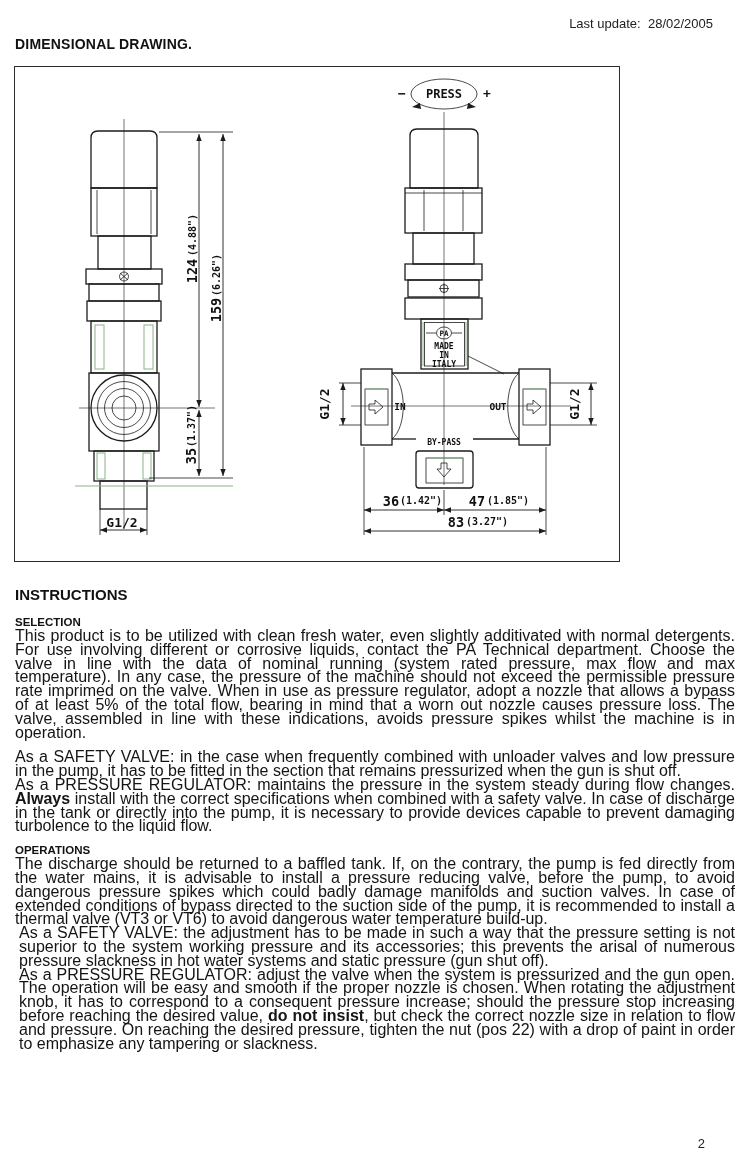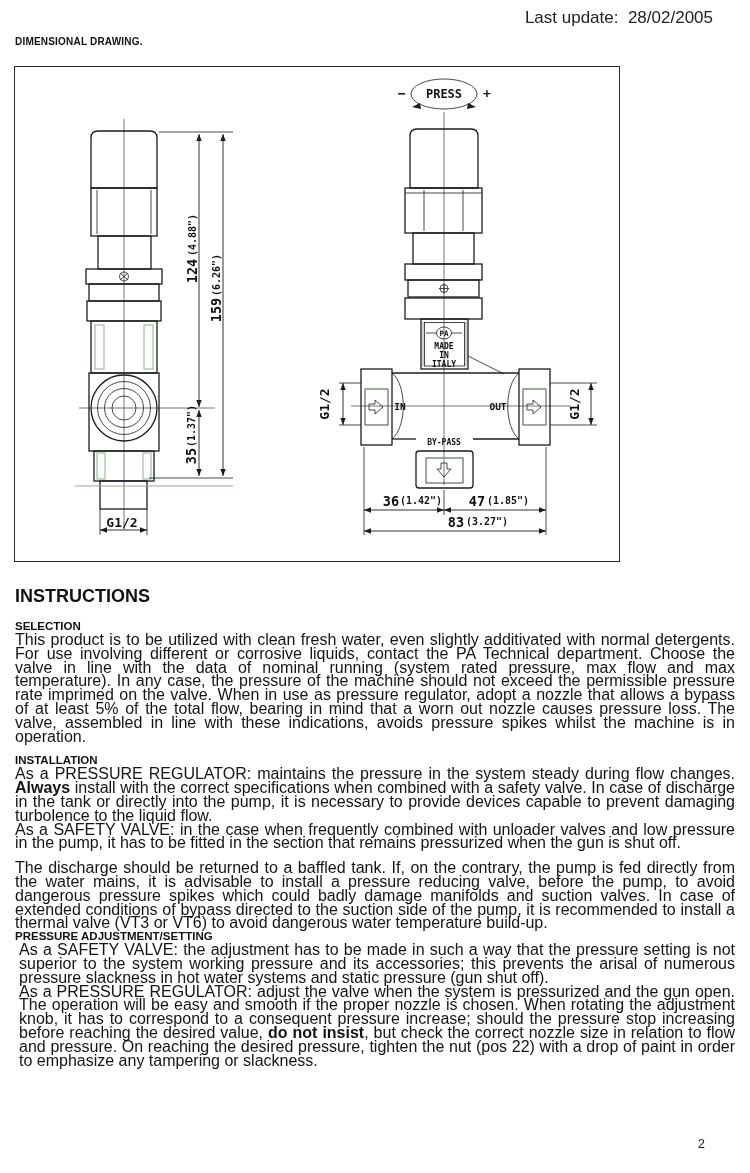--- a/index.html
+++ b/index.html
@@ -1,36 +1,36 @@
 <!DOCTYPE html>
 <html><head>
 <meta charset="utf-8">
 <style>
   html,body{margin:0;padding:0;background:#e8e8e8;}
   .page{position:relative;width:750px;height:1173px;background:#ffffff;
         font-family:"Liberation Sans",sans-serif;color:#1a1a1a;overflow:hidden;}
-  .last-update{position:absolute;top:8px;right:37px;font-size:17px;color:#222;text-align:right;}
-  .h1{position:absolute;top:36px;left:15px;font-size:10px;font-weight:bold;letter-spacing:.2px;color:#111;}
+  .last-update{position:absolute;top:16px;right:37px;font-size:13px;color:#222;text-align:right;}
+  .h1{position:absolute;top:36px;left:15px;font-size:14px;font-weight:bold;letter-spacing:.2px;color:#111;}
   .draw-box{position:absolute;top:66px;left:14px;width:604px;height:494px;border:1.5px solid #2b2b2b;background:#fff;}
   svg{display:block;}
   .ol{fill:none;stroke:#1c1c1c;stroke-width:1.3;}
   .tl{fill:none;stroke:#1c1c1c;stroke-width:0.8;}
   .cl{fill:none;stroke:#3a3a3a;stroke-width:0.7;}
   .dl{fill:none;stroke:#1c1c1c;stroke-width:0.9;}
   .gl{fill:none;stroke:#8ab38a;stroke-width:1;}
   .dmm{font:bold 13.5px "DejaVu Sans Mono",monospace;fill:#111;}
   .din{font:bold 10px "DejaVu Sans Mono",monospace;fill:#111;}
   .dg{font:bold 13px "DejaVu Sans Mono",monospace;fill:#111;}
   .dsm{font:bold 9.5px "DejaVu Sans Mono",monospace;fill:#111;}
   .dxs{font:bold 8px "DejaVu Sans Mono",monospace;fill:#111;}
   .dpa{font:bold 7.5px "DejaVu Sans Mono",monospace;fill:#111;}
   .dpress{font:bold 12px "DejaVu Sans Mono",monospace;fill:#111;}
   .dsign{font:bold 13px "DejaVu Sans Mono",monospace;fill:#111;}
   .instructions{position:absolute;top:586px;left:15px;width:720px;}
-  .h2{font-size:18px;font-weight:bold;margin:0 0 13px 0;color:#111;}
+  .h2{font-size:15px;font-weight:bold;margin:0 0 13px 0;color:#111;}
   .section{margin-top:11px;}
   .section.first{margin-top:12px;}
   .section.no-gap{margin-top:0;}
   .sec-h{font-size:11.5px;font-weight:bold;margin:0 0 1px 0;color:#111;}
   .section p{font-size:16px;line-height:13.8px;text-align:justify;margin:0;color:#141414;}
   .section p.indent{padding-left:4px;}
   .page-num{position:absolute;top:1136px;right:45px;font-size:13px;color:#222;}
 </style>
 </head>
 <body>
@@ -199,31 +199,30 @@
 
   <div class="instructions">
     <div class="h2">INSTRUCTIONS</div>
 
     <div class="section first">
       <div class="sec-h">SELECTION</div>
       <p><span>This product is to be utilized with clean fresh water, even slightly additivated with normal detergents. For use involving different or corrosive liquids, contact the PA Technical department. Choose the valve in line with the data of nominal running (system rated pressure, max flow and max temperature). In any case, the pressure of the machine should not exceed the permissible pressure rate imprimed on the valve.  When in use as pressure regulator, adopt a nozzle that allows a bypass of at least 5% of the total flow, bearing in mind that a worn out nozzle causes pressure loss. The valve, assembled in line with these indications, avoids pressure spikes whilst the machine is in operation.</span></p>
     </div>
 
     <div class="section">
-      <div class="sec-h">INSTALLATION</div>
+      <p><span>As a SAFETY VALVE: in the case when frequently combined with unloader valves and low pressure in the pump, it has to be fitted in the section that remains pressurized when the gun is shut off.</span></p>
       <p><span>As a PRESSURE REGULATOR: maintains the pressure in the system steady during flow changes. </span><b>Always</b><span> install with the correct specifications when combined with a safety valve. In case of discharge in the tank or directly into the pump, it is necessary to provide devices capable to prevent damaging turbolence to the liquid flow.</span></p>
-      <p><span>As a SAFETY VALVE: in the case when frequently combined with unloader valves and low pressure in the pump, it has to be fitted in the section that remains pressurized when the gun is shut off.</span></p>
     </div>
 
     <div class="section">
+      <div class="sec-h">OPERATIONS</div>
       <p><span>The discharge should be returned to a baffled tank. If, on the contrary, the pump is fed directly from the water mains, it is advisable to install a pressure reducing valve, before the pump, to avoid dangerous pressure spikes which could badly damage manifolds and suction valves. In case of extended conditions of bypass directed to the suction side of the pump, it is recommended to install a thermal valve (VT3 or VT6) to avoid dangerous water temperature build-up.</span></p>
     </div>
 
     <div class="section no-gap">
-      <div class="sec-h">PRESSURE ADJUSTMENT/SETTING</div>
       <p class="indent"><span>As a SAFETY VALVE: the adjustment has to be made in such a way that the pressure setting is not superior to the system working pressure and its accessories; this prevents the arisal of numerous pressure slackness in hot water systems and static pressure (gun shut off).</span></p>
       <p class="indent"><span>As a PRESSURE REGULATOR: adjust the valve when the system is pressurized and the gun open. The operation will be easy and smooth if the proper nozzle is chosen. When rotating the adjustment knob, it has to correspond to a consequent pressure increase; should the pressure stop increasing before reaching the desired value, </span><b>do not insist</b><span>, but check the correct nozzle size in relation to flow and pressure. On reaching the desired pressure, tighten the nut (pos 22) with a drop of paint in order to emphasize any tampering or slackness.</span></p>
     </div>
   </div>
 
   <div class="page-num">2</div>
 
 </div>
 
 </body></html>

